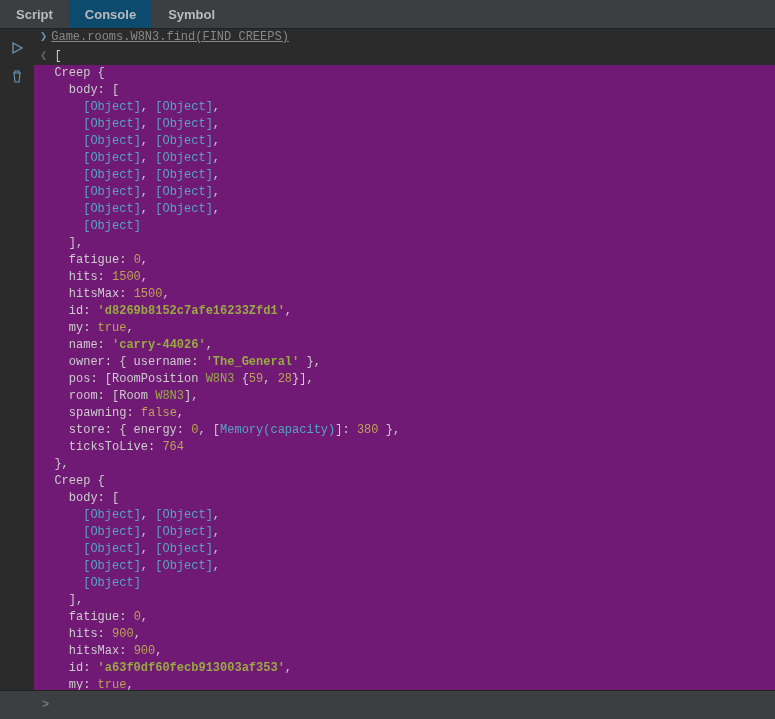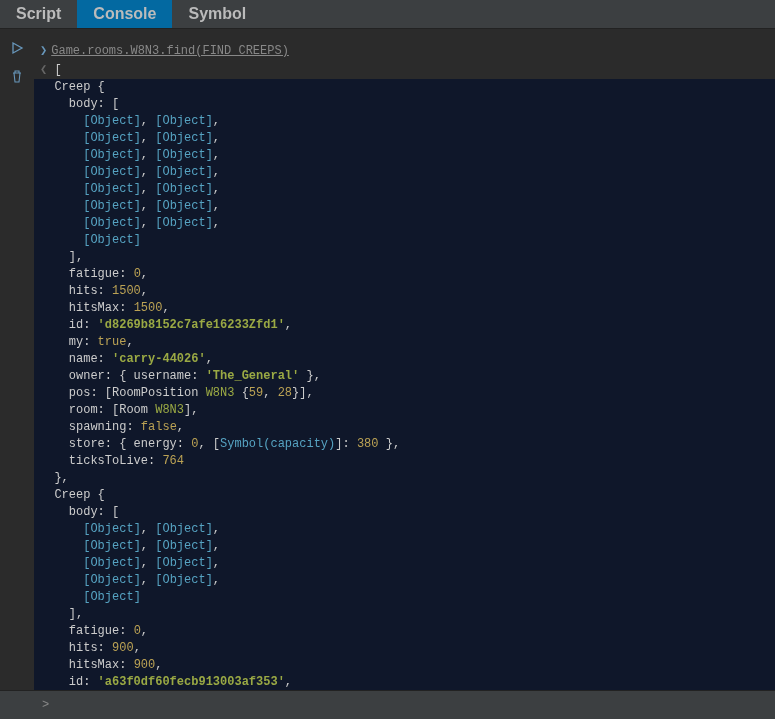--- a/index.html
+++ b/index.html
@@ -18,62 +18,62 @@
   display: flex;
   align-items: stretch;
   border-bottom: 1px solid #222;
 }
 .tab {
   padding: 0 16px;
   display: flex;
   align-items: center;
   color: #bbb;
   font-family: -apple-system, "Segoe UI", Helvetica, Arial, sans-serif;
-  font-size: 16px;
+  font-size: 13px;
   font-weight: 600;
   cursor: pointer;
 }
-.tab.active { background: #0369a1; }
+.tab.active { background: #0c4a6e; }
 .main {
   display: flex;
   height: 661px;
 }
 .gutter {
   width: 34px;
   background: #2b2b2b;
   display: flex;
   flex-direction: column;
   align-items: center;
   padding-top: 12px;
   gap: 14px;
 }
 .icon { width: 14px; height: 14px; }
 .console {
   flex: 1;
   background: #2b2b2b;
   overflow: hidden;
-  padding-top: 14px;
+  padding-top: 0;
 }
 .cmdline {
   padding: 0 6px 2px 6px;
   line-height: 17px;
 }
 .chev { color: #6897bb; margin-right: 4px; }
 .cmd { color: #888; text-decoration: underline; }
 .outline {
   padding: 0 6px;
   line-height: 17px;
   color: #666;
 }
 .code {
   font-family: Menlo, Consolas, "Courier New", monospace;
   font-size: 12px;
   line-height: 17px;
   color: #ccc;
-  background: #0f172a;
+  background: #701a75;
   margin: 0 0 0 0;
   padding: 0 6px;
   white-space: pre;
 }
 .k { color: #ccc; }
 .obj { color: #56a3c2; }
 .num { color: #bba254; }
 .str { color: #9aa944; font-weight: bold; }
 .bool { color: #bba254; }
 .sym { color: #56a3c2; }
@@ -127,21 +127,21 @@
     fatigue: <span class="num">0</span>,
     hits: <span class="num">1500</span>,
     hitsMax: <span class="num">1500</span>,
     id: <span class="str">'d8269b8152c7afe16233Zfd1'</span>,
     my: <span class="bool">true</span>,
     name: <span class="str">'carry-44026'</span>,
     owner: { username: <span class="str">'The_General'</span> },
     pos: [RoomPosition <span class="roomn">W8N3</span> {<span class="num">59</span>, <span class="num">28</span>}],
     room: [Room <span class="roomn">W8N3</span>],
     spawning: <span class="bool">false</span>,
-    store: { energy: <span class="num">0</span>, [<span class="sym">Symbol(capacity)</span>]: <span class="num">380</span> },
+    store: { energy: <span class="num">0</span>, [<span class="sym">Memory(capacity)</span>]: <span class="num">380</span> },
     ticksToLive: <span class="num">764</span>
   },
   Creep {
     body: [
       <span class="obj">[Object]</span>, <span class="obj">[Object]</span>,
       <span class="obj">[Object]</span>, <span class="obj">[Object]</span>,
       <span class="obj">[Object]</span>, <span class="obj">[Object]</span>,
       <span class="obj">[Object]</span>, <span class="obj">[Object]</span>,
       <span class="obj">[Object]</span>
     ],

